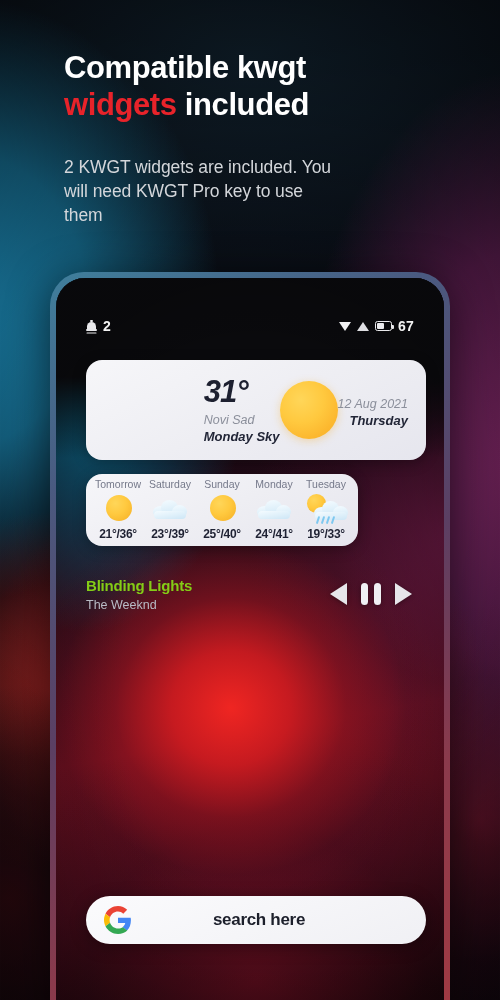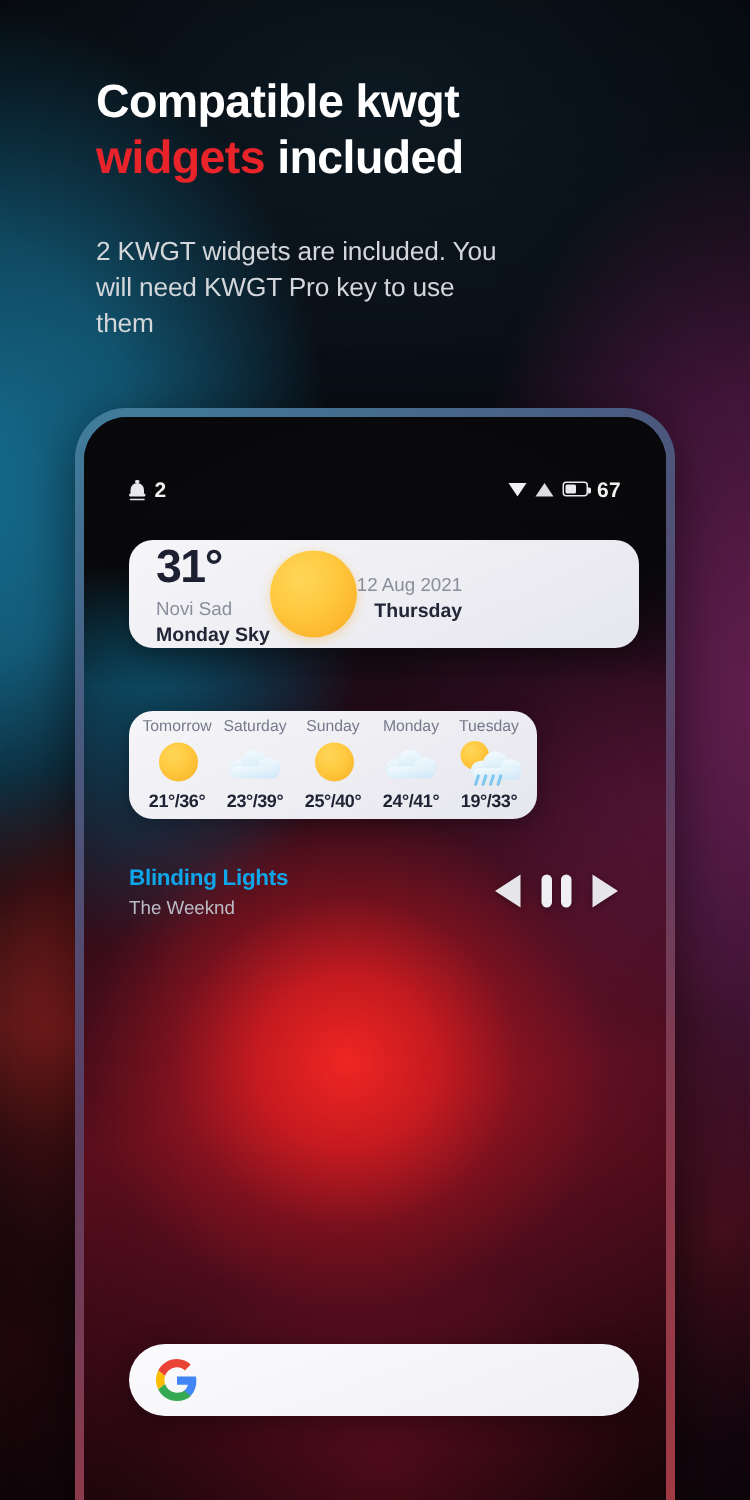--- a/index.html
+++ b/index.html
@@ -83,22 +83,22 @@
   .batt { width:17px; height:10px; border:1.4px solid #e9e9ec; border-radius:2.5px;
     position:relative; background:transparent; }
   .batt::before { content:""; position:absolute; left:1px; top:1px; width:7px; height:5.5px;
     background:#e9e9ec; border-radius:1px; }
   .batt::after { content:""; position:absolute; right:-3.4px; top:2.6px; width:2px; height:4px;
     background:#e9e9ec; border-radius:0 1px 1px 0; }
 
   
   .wcard { position:absolute; background:linear-gradient(155deg,#f6f6f9 0%, #eeeef3 50%, #e6e6ee 100%);
     border-radius:16px; box-shadow:0 3px 14px rgba(0,0,0,0.3); }
-  .w-main { left:30px; top:82px; width:340px; height:72px;
-    display:flex; align-items:center; justify-content:flex-start; padding:0 18px; }
+  .w-main { left:30px; top:82px; width:340px; height:100px;
+    display:flex; align-items:center; justify-content:flex-end; padding:0 18px;font-style:italic; }
   .w-col-l { display:flex; flex-direction:column; }
   .w-col-r { display:flex; flex-direction:column; align-items:flex-end; }
   .temp-big { font-size:31px; font-weight:bold; color:#1d2030; line-height:1.04; letter-spacing:-1px; }
   .time-big { font-size:29px; font-weight:bold; color:#1d2030; line-height:1.04; letter-spacing:-1px; }
   .w-sub { font-size:12.5px; color:#8b8f9b; margin-top:5px; line-height:1.18; }
   .w-sub-b { font-size:13px; color:#222637; font-weight:bold; line-height:1.2; margin-top:1px; }
   .sun-big { width:58px; height:58px; border-radius:50%;
     background:radial-gradient(circle at 36% 32%, #ffd659 0%, #ffc93f 42%, #fcb82f 72%, #f5ad26 100%);
     box-shadow:0 2px 8px rgba(245,173,38,0.35); }
 
@@ -121,21 +121,21 @@
   .ic-sun-sm { position:absolute; left:1px; top:0px; width:19px; height:19px; border-radius:50%;
     background:radial-gradient(circle at 36% 32%, #ffd659 0%, #ffc93f 45%, #f7b72d 80%); }
   .ic-cloud-off { left:8px; top:7px; }
   .rain { position:absolute; left:11px; top:22px; width:22px; height:9px; }
   .rain i { position:absolute; top:0; width:1.6px; height:8px; background:#7ec8f0;
     border-radius:1px; transform:rotate(18deg); }
 
   
   .music { position:absolute; left:30px; top:292px; width:340px; height:48px;
     display:flex; align-items:center; justify-content:space-between; }
-  .m-title { font-size:15px; font-weight:bold; color:#0ea5e9; line-height:1.2; letter-spacing:-0.2px; }
+  .m-title { font-size:15px; font-weight:bold; color:#84cc16; line-height:1.2; letter-spacing:-0.2px; }
   .m-artist { font-size:12.5px; color:#b9bcc6; margin-top:3px; }
   .m-ctrls { display:flex; align-items:center; gap:14px; padding-right:14px; }
   .m-prev, .m-next { width:0;height:0;border-top:11px solid transparent;border-bottom:11px solid transparent;
     filter:drop-shadow(0 1px 2px rgba(0,0,0,0.35)); }
   .m-prev { border-right:17px solid #e6e6ea; }
   .m-next { border-left:17px solid #e6e6ea; }
   .m-pause { display:flex; gap:6px; }
   .m-pause i { display:block; width:7px; height:22px; background:#f0f0f4; border-radius:4px;
     filter:drop-shadow(0 1px 2px rgba(0,0,0,0.35)); }
 
@@ -286,18 +286,19 @@
 
         <div class="searchbar">
           <span class="g-logo">
             <svg viewBox="0 0 48 48" width="28" height="28">
               <path fill="#EA4335" d="M24 9.5c3.5 0 6.6 1.2 9 3.6l6.7-6.7C35.6 2.6 30.2 0 24 0 14.6 0 6.5 5.4 2.6 13.2l7.8 6.1C12.3 13.6 17.7 9.5 24 9.5z"></path>
               <path fill="#4285F4" d="M46.1 24.6c0-1.6-.1-3.2-.4-4.6H24v9.3h12.4c-.5 2.9-2.2 5.4-4.6 7l7.6 5.9c4.4-4.1 6.7-10.1 6.7-17.6z"></path>
               <path fill="#FBBC05" d="M10.4 28.7c-.5-1.5-.8-3-.8-4.7s.3-3.2.8-4.7l-7.8-6.1C1 16.4 0 20.1 0 24s1 7.6 2.6 10.8l7.8-6.1z"></path>
               <path fill="#34A853" d="M24 48c6.5 0 11.9-2.1 15.9-5.8l-7.6-5.9c-2.1 1.4-4.8 2.3-8.3 2.3-6.3 0-11.7-4.1-13.6-9.9l-7.8 6.1C6.5 42.6 14.6 48 24 48z"></path>
             </svg>
           </span>
+          <span class="search-text">search here</span>
         </div>
 
       </div>
     </div>
   </div>
 </div>
 
 </body></html>

